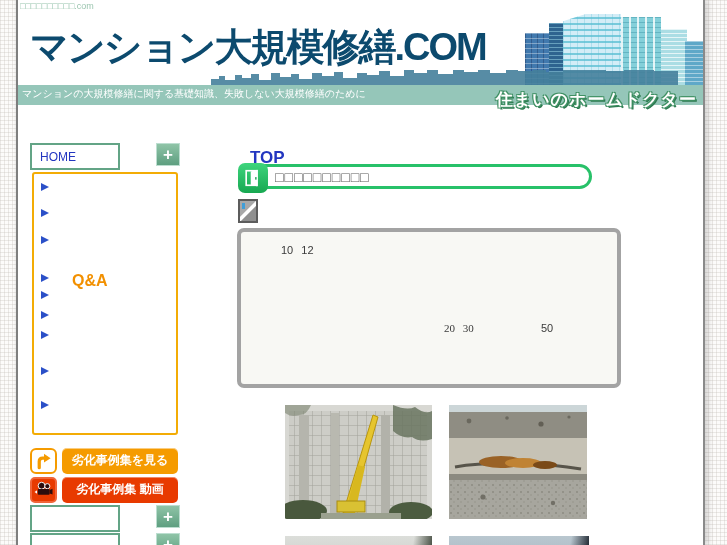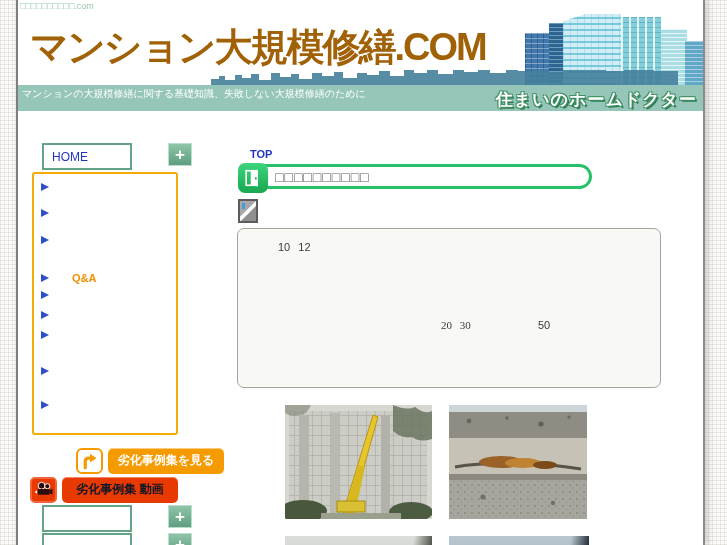--- a/index.html
+++ b/index.html
@@ -18,21 +18,21 @@
     background:#ffffff;
     border-left:2px solid #7e7e7e; border-right:2px solid #8a8a8a;
     box-shadow:4px 0 5px rgba(0,0,0,.14), -1px 0 2px rgba(0,0,0,.08);
   }
   
   .topstrip { position:absolute; left:0; top:0; width:100%; height:14px; background:#fff; }
   .site-label { position:absolute; left:2px; top:1px; font-size:9px; color:#9cc6b0; letter-spacing:0; }
   .logo-area { position:absolute; left:0; top:14px; width:100%; height:71px; background:#fff; overflow:hidden; }
   .logo-text {
     position:absolute; left:12px; top:8px; font-size:38px; font-weight:bold;
-    color:#a16207; letter-spacing:-2px; white-space:nowrap; z-index:3;
+    color:#0c4a6e; letter-spacing:-2px; white-space:nowrap; z-index:3;
   }
   .city { position:absolute; right:0; top:-6px; width:178px; height:77px; z-index:1; }
   .bldg { position:absolute; bottom:0; }
   .b1 { left:0; width:26px; height:52px; background:#4179ae;
         background-image:repeating-linear-gradient(180deg, rgba(255,255,255,.35) 0 1px, transparent 1px 5px),
                          repeating-linear-gradient(90deg, rgba(20,40,80,.35) 0 1px, transparent 1px 6px); }
   .b2 { left:24px; width:16px; height:62px; background:#2e648f;
         background-image:repeating-linear-gradient(180deg, rgba(160,220,235,.5) 0 1px, transparent 1px 4px); }
   .b3 { left:38px; width:58px; height:74px; background:#d3edf7;
         background-image:repeating-linear-gradient(180deg, rgba(88,190,210,.75) 0 2px, transparent 2px 6px),
@@ -40,77 +40,77 @@
         clip-path:polygon(0 14%, 55% 0, 100% 4%, 100% 100%, 0 100%); }
   .b4 { left:96px; width:40px; height:68px; background:#84d0da;
         background-image:repeating-linear-gradient(90deg, rgba(255,255,255,.8) 0 2px, transparent 2px 8px),
                          repeating-linear-gradient(180deg, rgba(40,130,150,.35) 0 1px, transparent 1px 5px); }
   .b5 { left:136px; width:26px; height:56px; background:#abdde4;
         background-image:repeating-linear-gradient(180deg, rgba(255,255,255,.7) 0 1px, transparent 1px 4px); }
   .b6 { left:160px; width:18px; height:44px; background:#5fa8c8;
         background-image:repeating-linear-gradient(180deg, rgba(255,255,255,.45) 0 1px, transparent 1px 4px); }
   .skyline { position:absolute; right:0; bottom:0; width:492px; height:15px; z-index:2; }
   
-  .band { position:absolute; left:0; top:85px; width:100%; height:26px; background:#95c6b9; }
+  .band { position:absolute; left:0; top:85px; width:100%; height:20px; background:#95c6b9; }
   .tagline { position:absolute; left:4px; top:3px; font-size:10px; line-height:12px; color:#ffffff; white-space:nowrap; }
   .catchcopy {
     position:absolute; right:6px; top:3px; font-size:17px; font-weight:bold; color:#ffffff;
     letter-spacing:1px; white-space:nowrap;
     text-shadow:-1px -1px 0 #3f9063, 1px -1px 0 #3f9063, -1px 1px 0 #3f9063, 1px 1px 0 #3f9063, 2px 2px 0 #2d7a50;
     margin-left:36px;
   }
   
-  .navbar { position:absolute; left:24px; width:150px; height:27px; display:flex;gap:36px; }
+  .navbar { position:absolute; left:12px; width:150px; height:27px; display:flex;gap:36px; }
   .navbar .navbox { flex:1; background:#fff; border:2px solid #63a486; display:flex; align-items:center; }
   .navbar .navlabel { font-size:12px; color:#2336c0; padding-left:8px; }
   .plus-sq {
     width:24px; height:23px; background:linear-gradient(#8fc4a7, #5e9f80);
     color:#fff; font-size:17px; font-weight:bold; text-align:center; line-height:22px;
     border:1px solid #bcded0;
   }
   .menu-box {
     position:absolute; left:14px; top:172px; width:146px; height:263px;
     border:2px solid #f3ac05; border-radius:3px; background:#fff;
   }
   .menu-item { position:absolute; left:0; width:100%; height:13px; cursor:pointer; }
   .tri { position:absolute; left:7px; top:2px; width:0; height:0;
          border-left:8px solid #2b50c8; border-top:4px solid transparent; border-bottom:4px solid transparent; }
-  .menu-label { position:absolute; left:38px; top:0; font-size:11px; font-weight:bold; color:#f29000; }
+  .menu-label { position:absolute; left:38px; top:0; font-size:16px; font-weight:bold; color:#f29000; }
   .side-btn-row { position:absolute; left:12px; height:27px; display:flex; align-items:center; gap:5px; }
   .icon-box-orange { width:27px; height:26px; background:#fff; border:2px solid #f59b00; border-radius:6px;
                      display:flex; align-items:center; justify-content:center; }
   .icon-box-red { width:27px; height:26px; background:#e83a00; border:2px solid #f0663a; border-radius:5px;
                   display:flex; align-items:center; justify-content:center; }
   .case-btn { width:116px; height:26px; border:none; border-radius:5px; background:#f59b00;
               color:#fff; font-size:12px; font-weight:bold; font-family:"Liberation Sans",sans-serif;
               cursor:pointer; box-shadow:inset 0 1px 0 rgba(255,255,255,.5); }
   .video-btn { width:116px; height:26px; border:none; border-radius:5px; background:#e83a00;
-               color:#0f172a; font-size:12px; font-weight:bold; font-family:"Liberation Sans",sans-serif;
+               color:#ffffff; font-size:12px; font-weight:bold; font-family:"Liberation Sans",sans-serif;
                cursor:pointer; box-shadow:inset 0 1px 0 rgba(255,255,255,.4); }
   
-  .breadcrumb { position:absolute; left:232px; top:148px; font-size:11px; font-weight:bold; color:#2336c0; cursor:pointer; }
+  .breadcrumb { position:absolute; left:232px; top:148px; font-size:17px; font-weight:bold; color:#2336c0; cursor:pointer; }
   .title-bar {
     position:absolute; left:220px; top:164px; width:354px; height:25px;
     border:3px solid #28c169; border-radius:13px; background:#fff;
   }
   .title-icon {
     position:absolute; left:-3px; top:-4px; width:30px; height:30px;
     background:linear-gradient(#3ed57d, #17a851); border-radius:7px;
     display:flex; align-items:center; justify-content:center;
   }
   .title-text { position:absolute; left:34px; top:2px; font-size:14px; color:#5a5a5a; letter-spacing:1px; }
   .memo-icon {
     position:absolute; left:220px; top:199px; width:20px; height:24px;
     background:linear-gradient(135deg, #a8a8a8 42%, #ffffff 46%, #ffffff 56%, #8f8f8f 60%);
     border:2px solid #5c5c5c;
   }
   .memo-blue { position:absolute; left:2px; top:2px; width:3px; height:6px; background:#3f9ed8; }
   .article-box {
-    position:absolute; left:219px; top:228px; width:424px; height:160px;
-    background:#f8f8f4; border:1px solid #a3a3a3; border-radius:7px;
+    position:absolute; left:219px; top:228px; width:384px; height:160px;
+    background:#f8f8f4; border:4px solid #a3a3a3; border-radius:7px;
   }
   .frag { position:absolute; font-size:11px; color:#3a3a3a; word-spacing:5px; }
   .photo { position:absolute; overflow:hidden; background:#c9c9c4; }
   .photo svg { display:block; }
   .ph3 { background:linear-gradient(#dcdeda, #aeb2ac 80%); }
   .ph3::after { content:""; position:absolute; right:0; top:0; width:34px; height:100%;
                 background:linear-gradient(100deg, transparent 30%, #3c4438 70%); }
   .ph4 { background:linear-gradient(#b9c7cf, #8598ac 80%); }
   .ph4::after { content:""; position:absolute; right:0; top:0; width:30px; height:100%;
                 background:linear-gradient(100deg, transparent 25%, #1e2630 65%); }
@@ -186,21 +186,21 @@
       <div class="menu-item" style="top:191px">
           <span class="tri"></span>
           <span class="menu-label"></span>
         </div>
       <div class="menu-item" style="top:225px">
           <span class="tri"></span>
           <span class="menu-label"></span>
         </div>
     </div>
 
-    <div class="side-btn-row" style="top:447px;margin-left:46px;">
+    <div class="side-btn-row" style="top:447px;">
       <div class="icon-box-orange">
         <svg width="19" height="19" viewBox="0 0 20 20">
           <path d="M5.5 17.5 V11 Q5.5 7.5 9 7.5 H11.5" fill="none" stroke="#f59b00" stroke-width="3.4" stroke-linecap="round"></path>
           <path d="M10.5 3 L17.5 7.5 L10.5 12 z" fill="#f59b00"></path>
         </svg>
       </div>
       <button class="case-btn">劣化事例集を見る</button>
     </div>
 
     <div class="side-btn-row" style="top:476px;">

